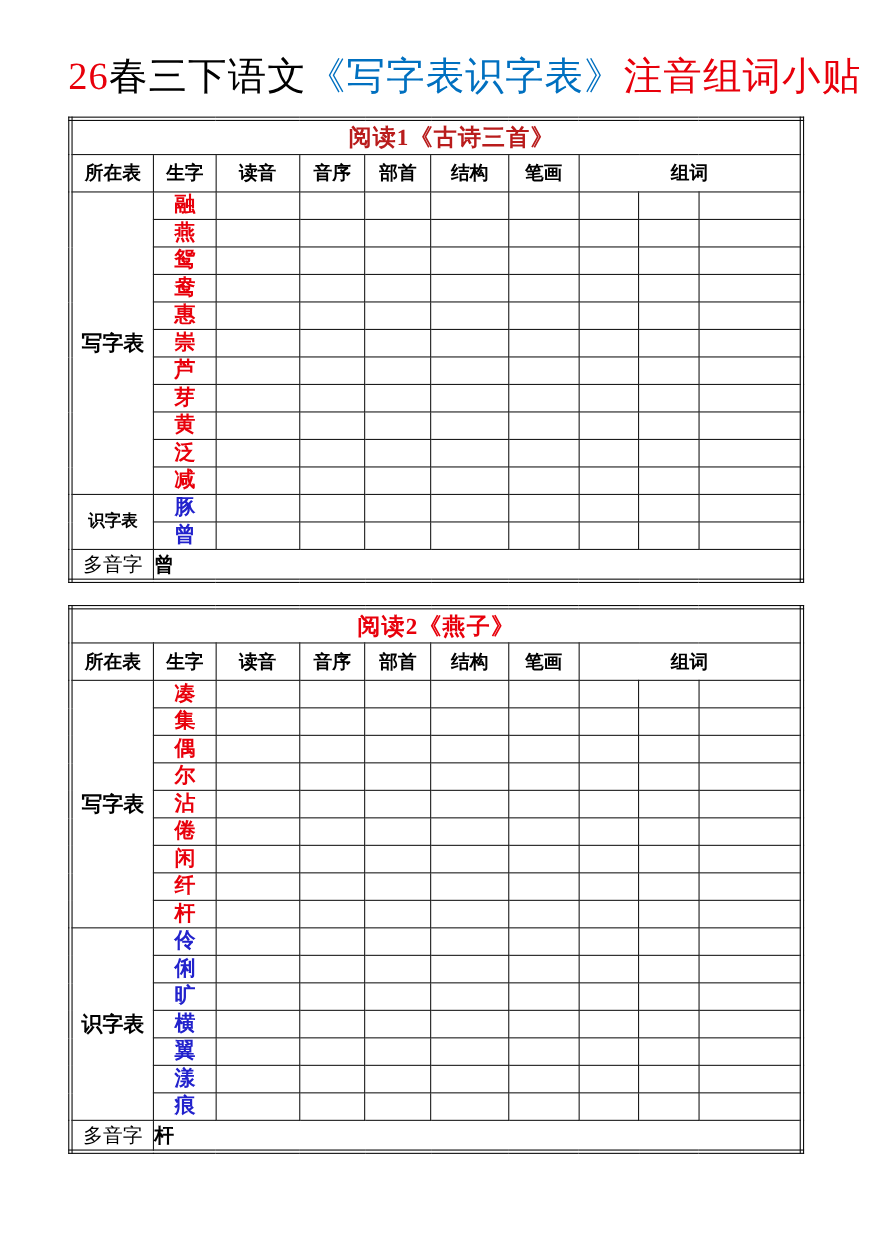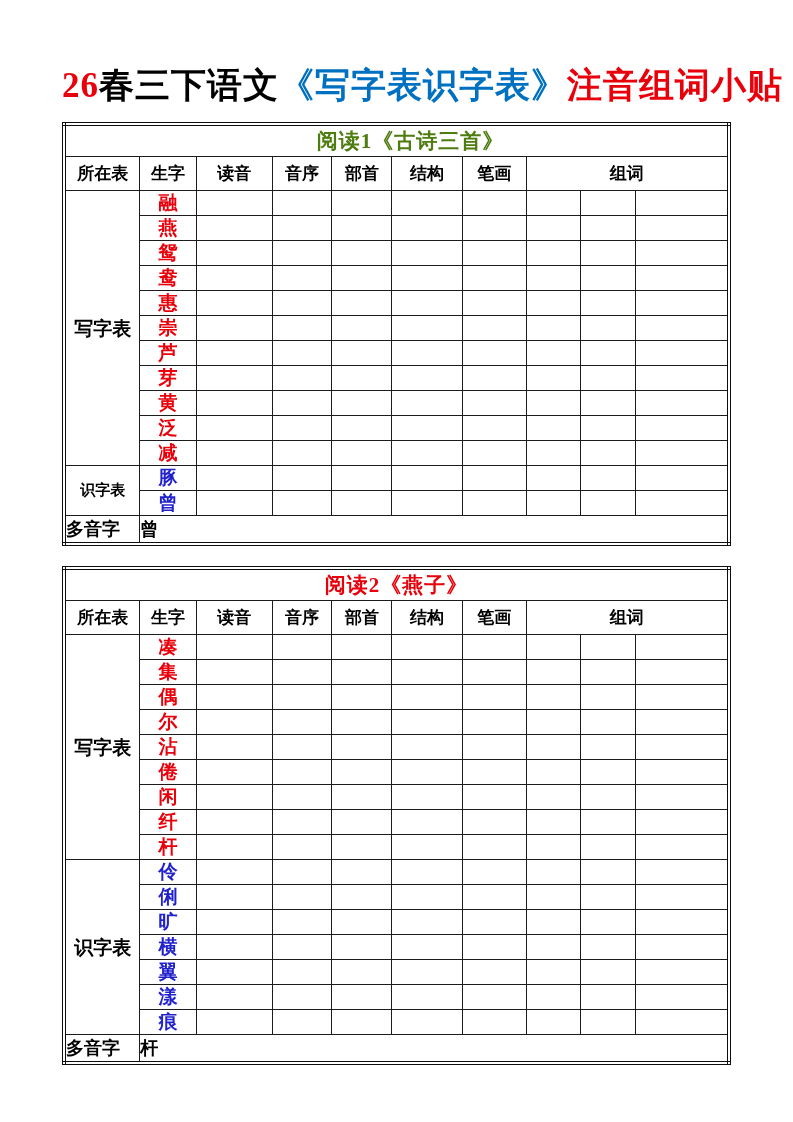--- a/index.html
+++ b/index.html
@@ -5,23 +5,23 @@
   html,body{margin:0;padding:0;background:#ffffff;}
   body{
     width:793px;height:1122px;
     font-family:"Liberation Serif","DejaVu Serif",serif;
     color:#000;
   }
   .page{padding:46px 62px 0 62px;}
   .page-title{
     text-align:center;
     font-size:35px;
-    font-weight:bold;
+    font-weight:normal;
     letter-spacing:1px;
-    margin:16px 0 13px 0;
+    margin:0 0 13px 0;
     white-space:nowrap;
   }
   table.worksheet{
     border-collapse:collapse;
     table-layout:fixed;
     width:669px;
     border:4px double #0d0d0d;
     margin:0 0 20px 0;
   }
   table.worksheet td{
@@ -58,22 +58,22 @@
     align-items:center;
     justify-content:center;
     gap:13px;
     font-weight:bold;
     font-size:19px;
     line-height:1;
   }
   .vlabel.tight{gap:1px;font-size:15px;}
   td.poly-label{
     height:26px;
-    text-align:left;
-    font-weight:bold;
+    text-align:center;
+    font-weight:normal;
     font-size:18px;
   }
   td.poly-char{
     height:26px;
     text-align:left;
     font-weight:bold;
     font-size:18px;
     padding-left:7px;
   }
 </style>
@@ -91,21 +91,21 @@
           <col style="width: 9%;">
           <col style="width: 9%;">
           <col style="width: 10.6%;">
           <col style="width: 9.6%;">
           <col style="width: 8.2%;">
           <col style="width: 8.2%;">
           <col style="width: 14.1%;">
         </colgroup>
         <tbody>
           <tr>
-            <td class="title-cell" colspan="10" style="color: #4d7c0f; padding-left: 28px;">阅读1《古诗三首》</td>
+            <td class="title-cell" colspan="10" style="color: #b91c1c; padding-left: 28px;">阅读1《古诗三首》</td>
           </tr>
           <tr>
             <td class="header-cell">所在表</td>
             <td class="header-cell">生字</td>
             <td class="header-cell">读音</td>
             <td class="header-cell">音序</td>
             <td class="header-cell">部首</td>
             <td class="header-cell">结构</td>
             <td class="header-cell">笔画</td>
             <td class="header-cell" colspan="3">组词</td>

